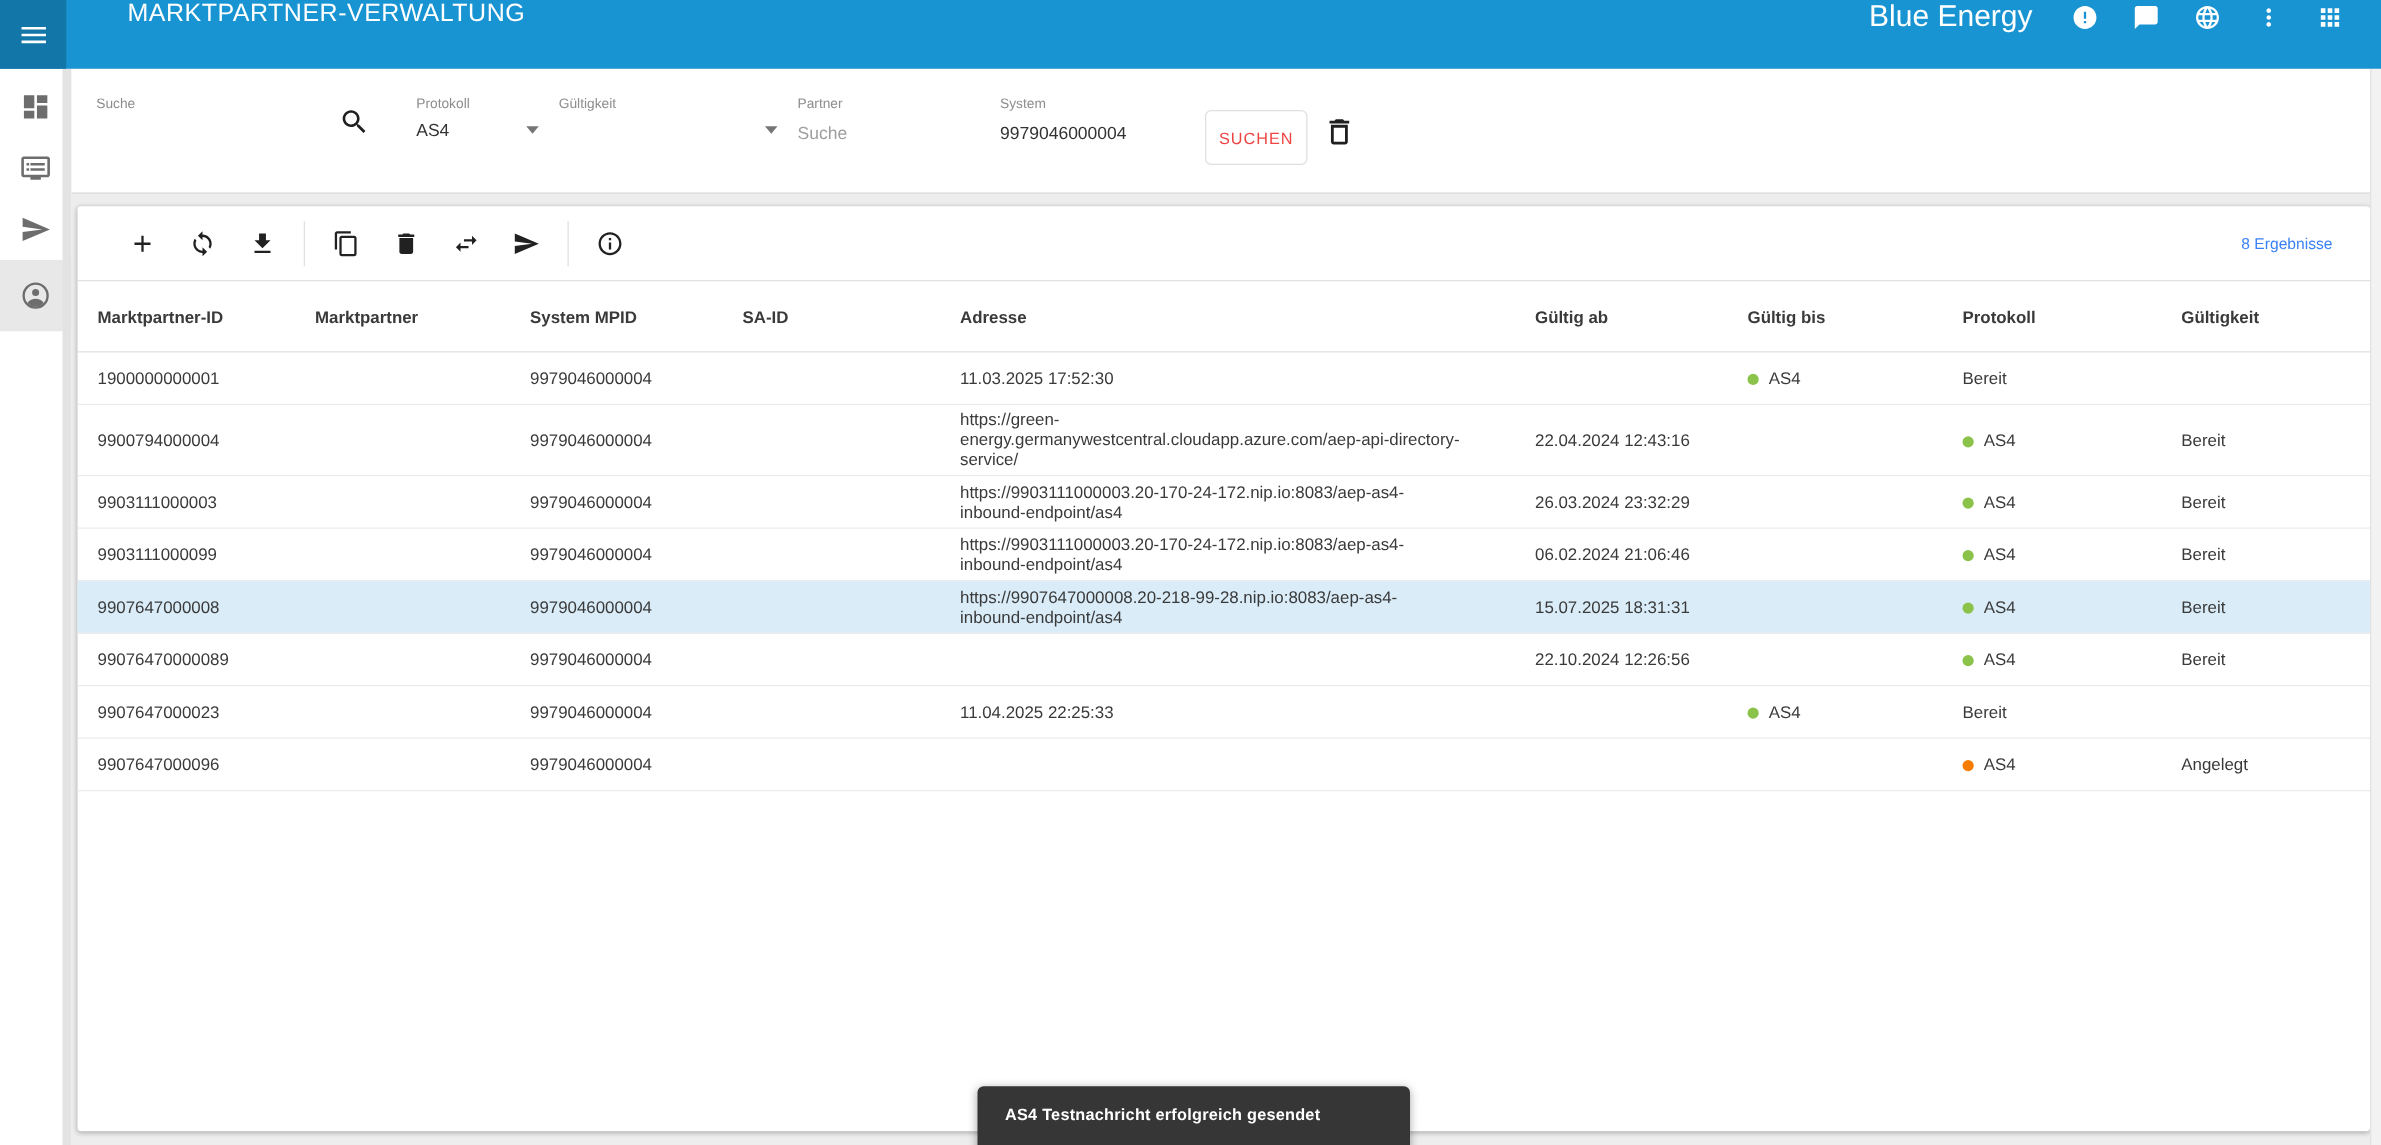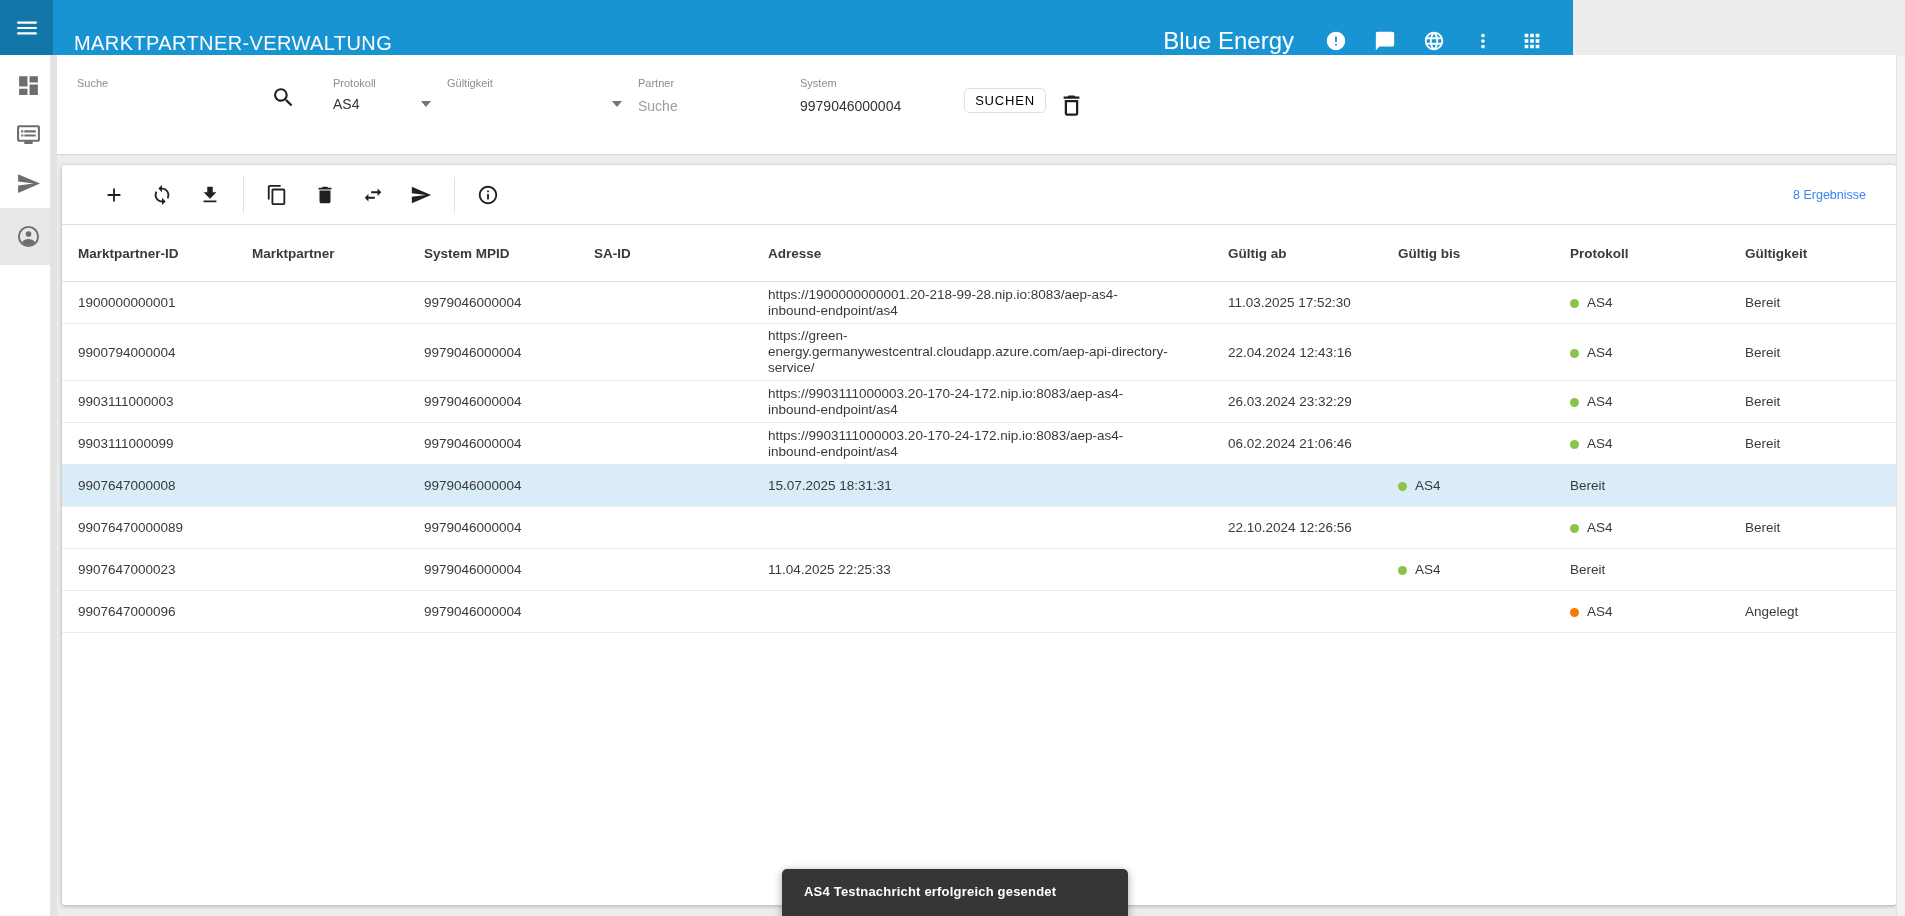--- a/index.html
+++ b/index.html
@@ -4,22 +4,22 @@
 <style>
   * { box-sizing: border-box; }
   html,body { margin:0; padding:0; }
   body {
     width:1905px; height:916px; overflow:hidden; position:relative;
     font-family:"Liberation Sans", sans-serif; background:#ededed; color:#3a3a3a;
   }
   svg { display:block; }
 
   
-  .appbar { position:absolute; top:0; left:0; width:1573px; height:55px;
-            background:#1894d2; display:flex; align-items:flex-end; z-index:20; }
+  .appbar { position:absolute; top:0; left:0; width:1905px; height:55px;
+            background:#1894d2; display:flex; align-items:flex-start; z-index:20;gap:28px; }
   .menu-box { width:53px; height:55px; background:#1277a8; display:flex;
               align-items:center; justify-content:center; cursor:pointer; flex:0 0 auto; }
   .appbar-title { color:#fff; font-size:20px; font-weight:500; letter-spacing:.4px; margin:0 0 0 21px; }
   .appbar-right { margin-left:auto; display:flex; align-items:center; gap:27px; padding-right:30px; }
   .brand { color:#fff; font-size:24px; margin-right:4px; }
   .abicon { cursor:pointer; }
   .abicon svg { width:22px; height:22px; fill:#fff; }
 
   
   .sidebar { position:absolute; top:55px; left:0; bottom:0; width:57px; background:#fff; z-index:15; }
@@ -38,23 +38,23 @@
     border:none; outline:none; background:transparent; width:100%;
     font-family:inherit; font-size:14px; color:#333; padding:6px 0 7px; height:32px;
   }
   .field input::placeholder { color:#9e9e9e; }
   .fvalue.empty { color:transparent; }
   .field .search-glyph { position:absolute; right:2px; bottom:12px; }
   .field .search-glyph svg { width:25px; height:25px; fill:#1f1f1f; }
   .dd-arrow { position:absolute; right:3px; bottom:15px; width:0; height:0;
               border-left:5px solid transparent; border-right:5px solid transparent;
               border-top:6px solid #757575; }
-  .suchen-btn { position:absolute; left:907px; top:33px; width:82px; height:25px;
+  .suchen-btn { position:absolute; left:907px; top:33px; width:82px; height:44px;
                 background:#fff; border:1px solid #e0e0e0; border-radius:5px;
-                color:#000000; font-family:inherit; font-size:13px; letter-spacing:.8px;
+                color:#ef4444; font-family:inherit; font-size:13px; letter-spacing:.8px;
                 cursor:pointer; }
   .filter-trash { position:absolute; left:1001px; top:37px; cursor:pointer; }
   .filter-trash svg { width:27px; height:27px; fill:#1f1f1f; }
 
   
   .card { position:absolute; left:62px; top:165px; width:1834px; height:740px;
           background:#fff; border-radius:3px; box-shadow:0 1px 4px rgba(0,0,0,.28); }
   .toolbar { height:60px; display:flex; align-items:center; padding:0 24px 0 28px;
              border-bottom:1px solid #e0e0e0; }
   .tbtn { width:48px; height:48px; display:flex; align-items:center; justify-content:center; cursor:pointer; }
@@ -278,21 +278,20 @@
       <div class="th cell">Gültig bis</div>
       <div class="th cell">Protokoll</div>
       <div class="th cell">Gültigkeit</div>
     </div>
   <div id="tbody">
       <div class="trow">
         <div class="cell">1900000000001</div>
         <div class="cell"></div>
         <div class="cell">9979046000004</div>
         <div class="cell"></div>
-        <div class="cell cell-adresse">https://1900000000001.20-218-99-28.nip.io:8083/aep-as4-inbound-endpoint/as4</div>
         <div class="cell">11.03.2025 17:52:30</div>
         <div class="cell"></div>
         <div class="cell"><span class="dot" style="background: rgb(139, 195, 74);"></span>AS4</div>
         <div class="cell">Bereit</div>
       </div>
       <div class="trow">
         <div class="cell">9900794000004</div>
         <div class="cell"></div>
         <div class="cell">9979046000004</div>
         <div class="cell"></div>
@@ -322,20 +321,21 @@
         <div class="cell">06.02.2024 21:06:46</div>
         <div class="cell"></div>
         <div class="cell"><span class="dot" style="background: rgb(139, 195, 74);"></span>AS4</div>
         <div class="cell">Bereit</div>
       </div>
       <div class="trow highlight">
         <div class="cell">9907647000008</div>
         <div class="cell"></div>
         <div class="cell">9979046000004</div>
         <div class="cell"></div>
+        <div class="cell cell-adresse">https://9907647000008.20-218-99-28.nip.io:8083/aep-as4-inbound-endpoint/as4</div>
         <div class="cell">15.07.2025 18:31:31</div>
         <div class="cell"></div>
         <div class="cell"><span class="dot" style="background: rgb(139, 195, 74);"></span>AS4</div>
         <div class="cell">Bereit</div>
       </div>
       <div class="trow">
         <div class="cell">99076470000089</div>
         <div class="cell"></div>
         <div class="cell">9979046000004</div>
         <div class="cell"></div>

